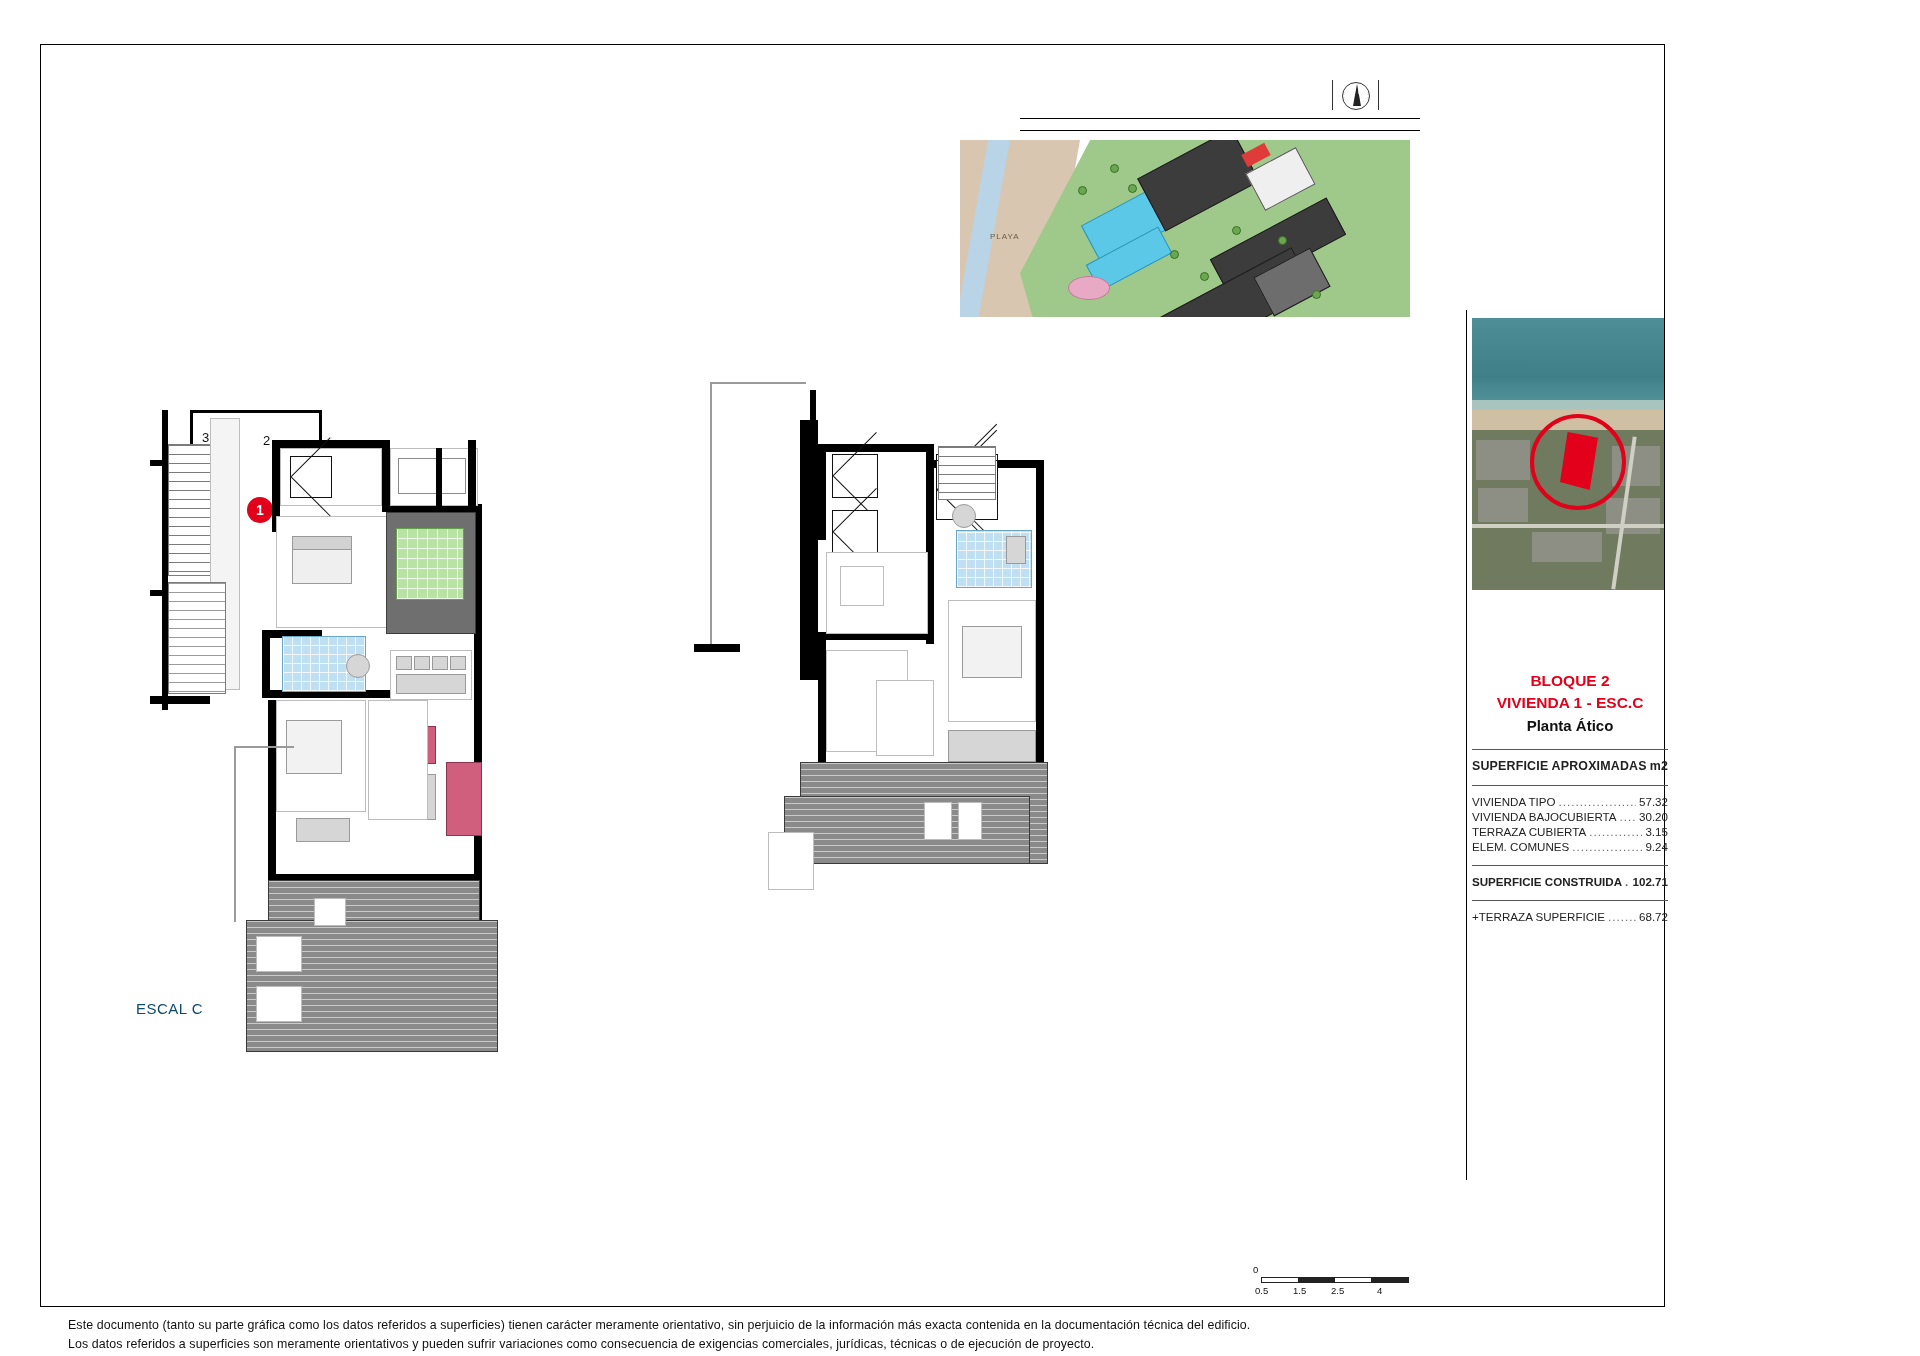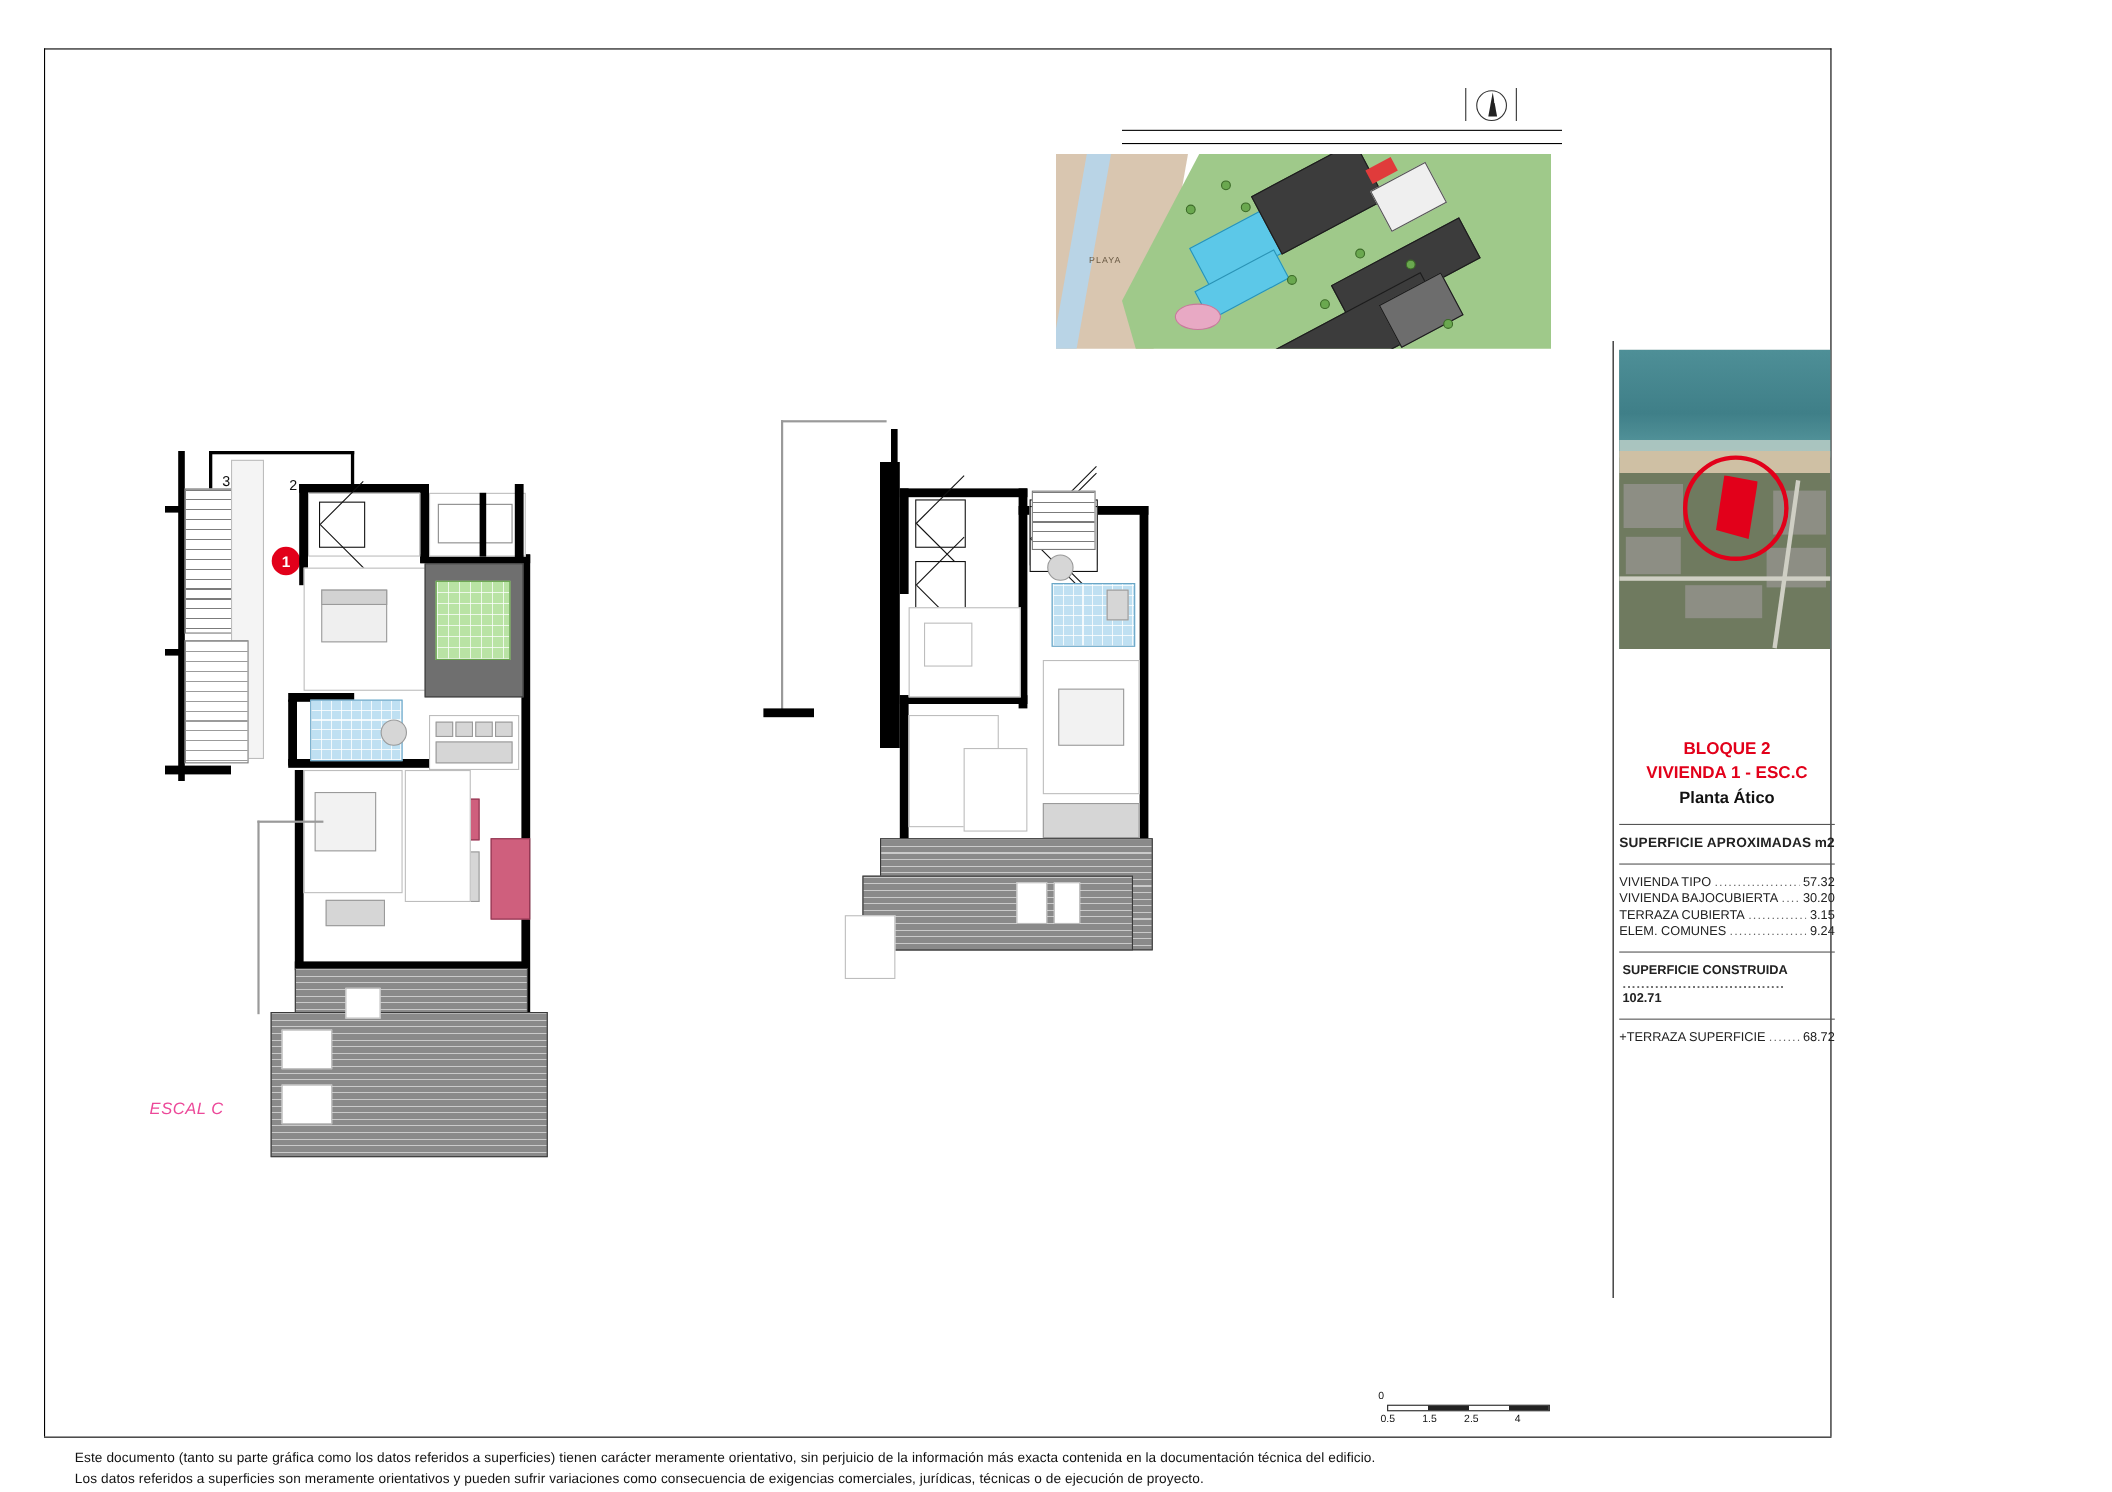--- a/index.html
+++ b/index.html
@@ -255,21 +255,20 @@
     flex: 1 1 auto;
     overflow: hidden;
     white-space: nowrap;
     letter-spacing: 1px;
     color: #666;
     margin: 0 3px;
   }
   .surf-row .val { flex: 0 0 auto; }
   .surf-total {
     font-weight: bold;
-    flex-direction: column;
   }
   .surf-total .lbl, .surf-total .val { font-weight: bold; }
 
   
   .plan {
     position: absolute;
   }
   .wall {
     position: absolute;
     background: #000;
@@ -357,23 +356,22 @@
     color: #fff;
     font-size: 14px;
     font-weight: bold;
     display: flex;
     align-items: center;
     justify-content: center;
   }
   .escal-label {
     position: absolute;
     font-size: 15px;
-    color: #ec4899;
+    color: #0c4a6e;
     letter-spacing: .5px;
-    font-style: italic;
   }
 
   
   #scalebar {
     position: absolute;
     left: 1243px; top: 1268px;
     width: 185px; height: 30px;
   }
   #scalebar .bar {
     position: absolute;

